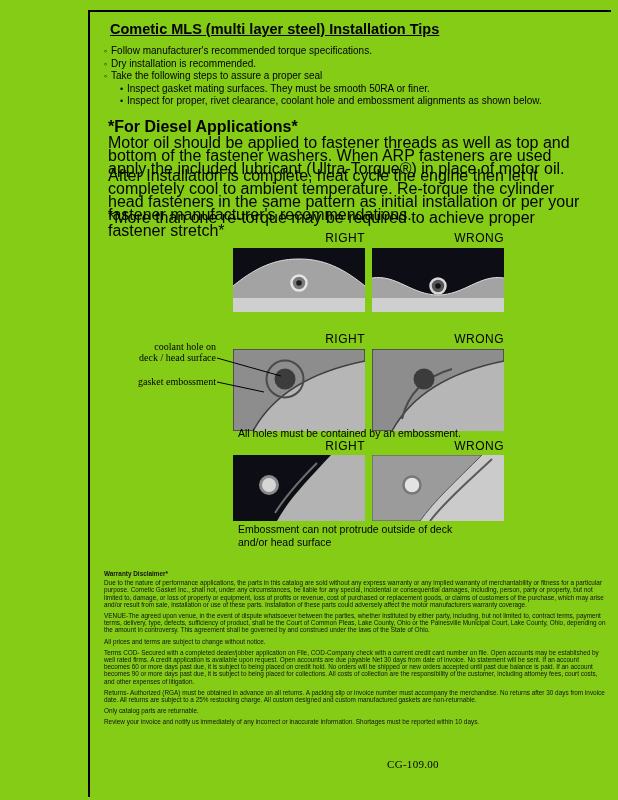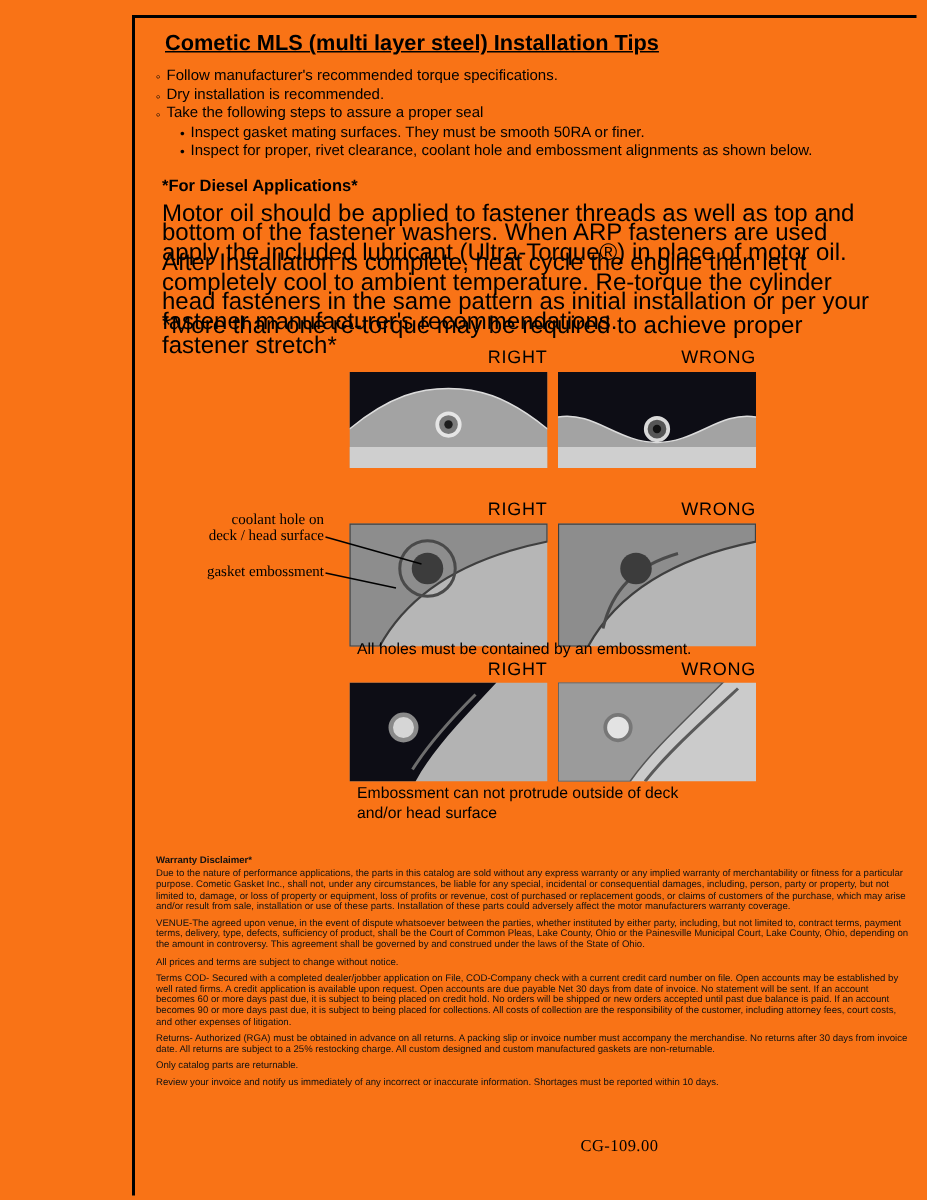--- a/index.html
+++ b/index.html
@@ -1,30 +1,30 @@
 <!DOCTYPE html>
 <html><head>
 <meta charset="utf-8">
 <style>
   html,body{margin:0;padding:0;background:#fff;}
   .page{
-    position:relative;width:618px;height:800px;background:#f97316;
+    position:relative;width:618px;height:800px;background:#84cc16;
     font-family:"Liberation Sans",sans-serif;color:#000;overflow:hidden;
   }
   .abs{position:absolute;}
   .frame{
     position:absolute;left:88px;top:10px;width:521px;height:785px;
     border-top:2px solid #000;border-left:2px solid #000;
   }
   .title{font-size:14.5px;font-weight:bold;text-decoration:underline;white-space:nowrap;}
   .body-text{font-size:16px;line-height:13px;}
   .bullet-row{display:flex;font-size:10px;line-height:12.5px;}
   .bullet-row .mk{width:11px;flex:0 0 11px;text-align:center;font-size:9px;}
   .bullet-row.sub{margin-left:16px;}
-  .diesel-heading{font-size:11px;font-weight:bold;white-space:nowrap;}
+  .diesel-heading{font-size:16px;font-weight:bold;white-space:nowrap;}
   .rw-label{font-size:12px;letter-spacing:0.5px;text-align:right;width:132px;}
   .caption{font-size:10.5px;line-height:13px;}
   .diag{width:132px;display:block;}
   .diag svg{display:block;width:132px;}
   .ptr-label{font-size:10px;line-height:11px;text-align:right;font-family:Liberation Serif, serif;}
   .legal{font-size:6.4px;line-height:7.2px;width:502px;color:#111;}
   .legal .lg-head{font-weight:bold;margin-bottom:2px;}
   .legal p{margin:0 0 4px 0;}
   .footer-code{font-size:11px;letter-spacing:0.3px;white-space:nowrap;font-family:Liberation Serif, serif;}
   .connector{position:absolute;left:0;top:0;pointer-events:none;}

